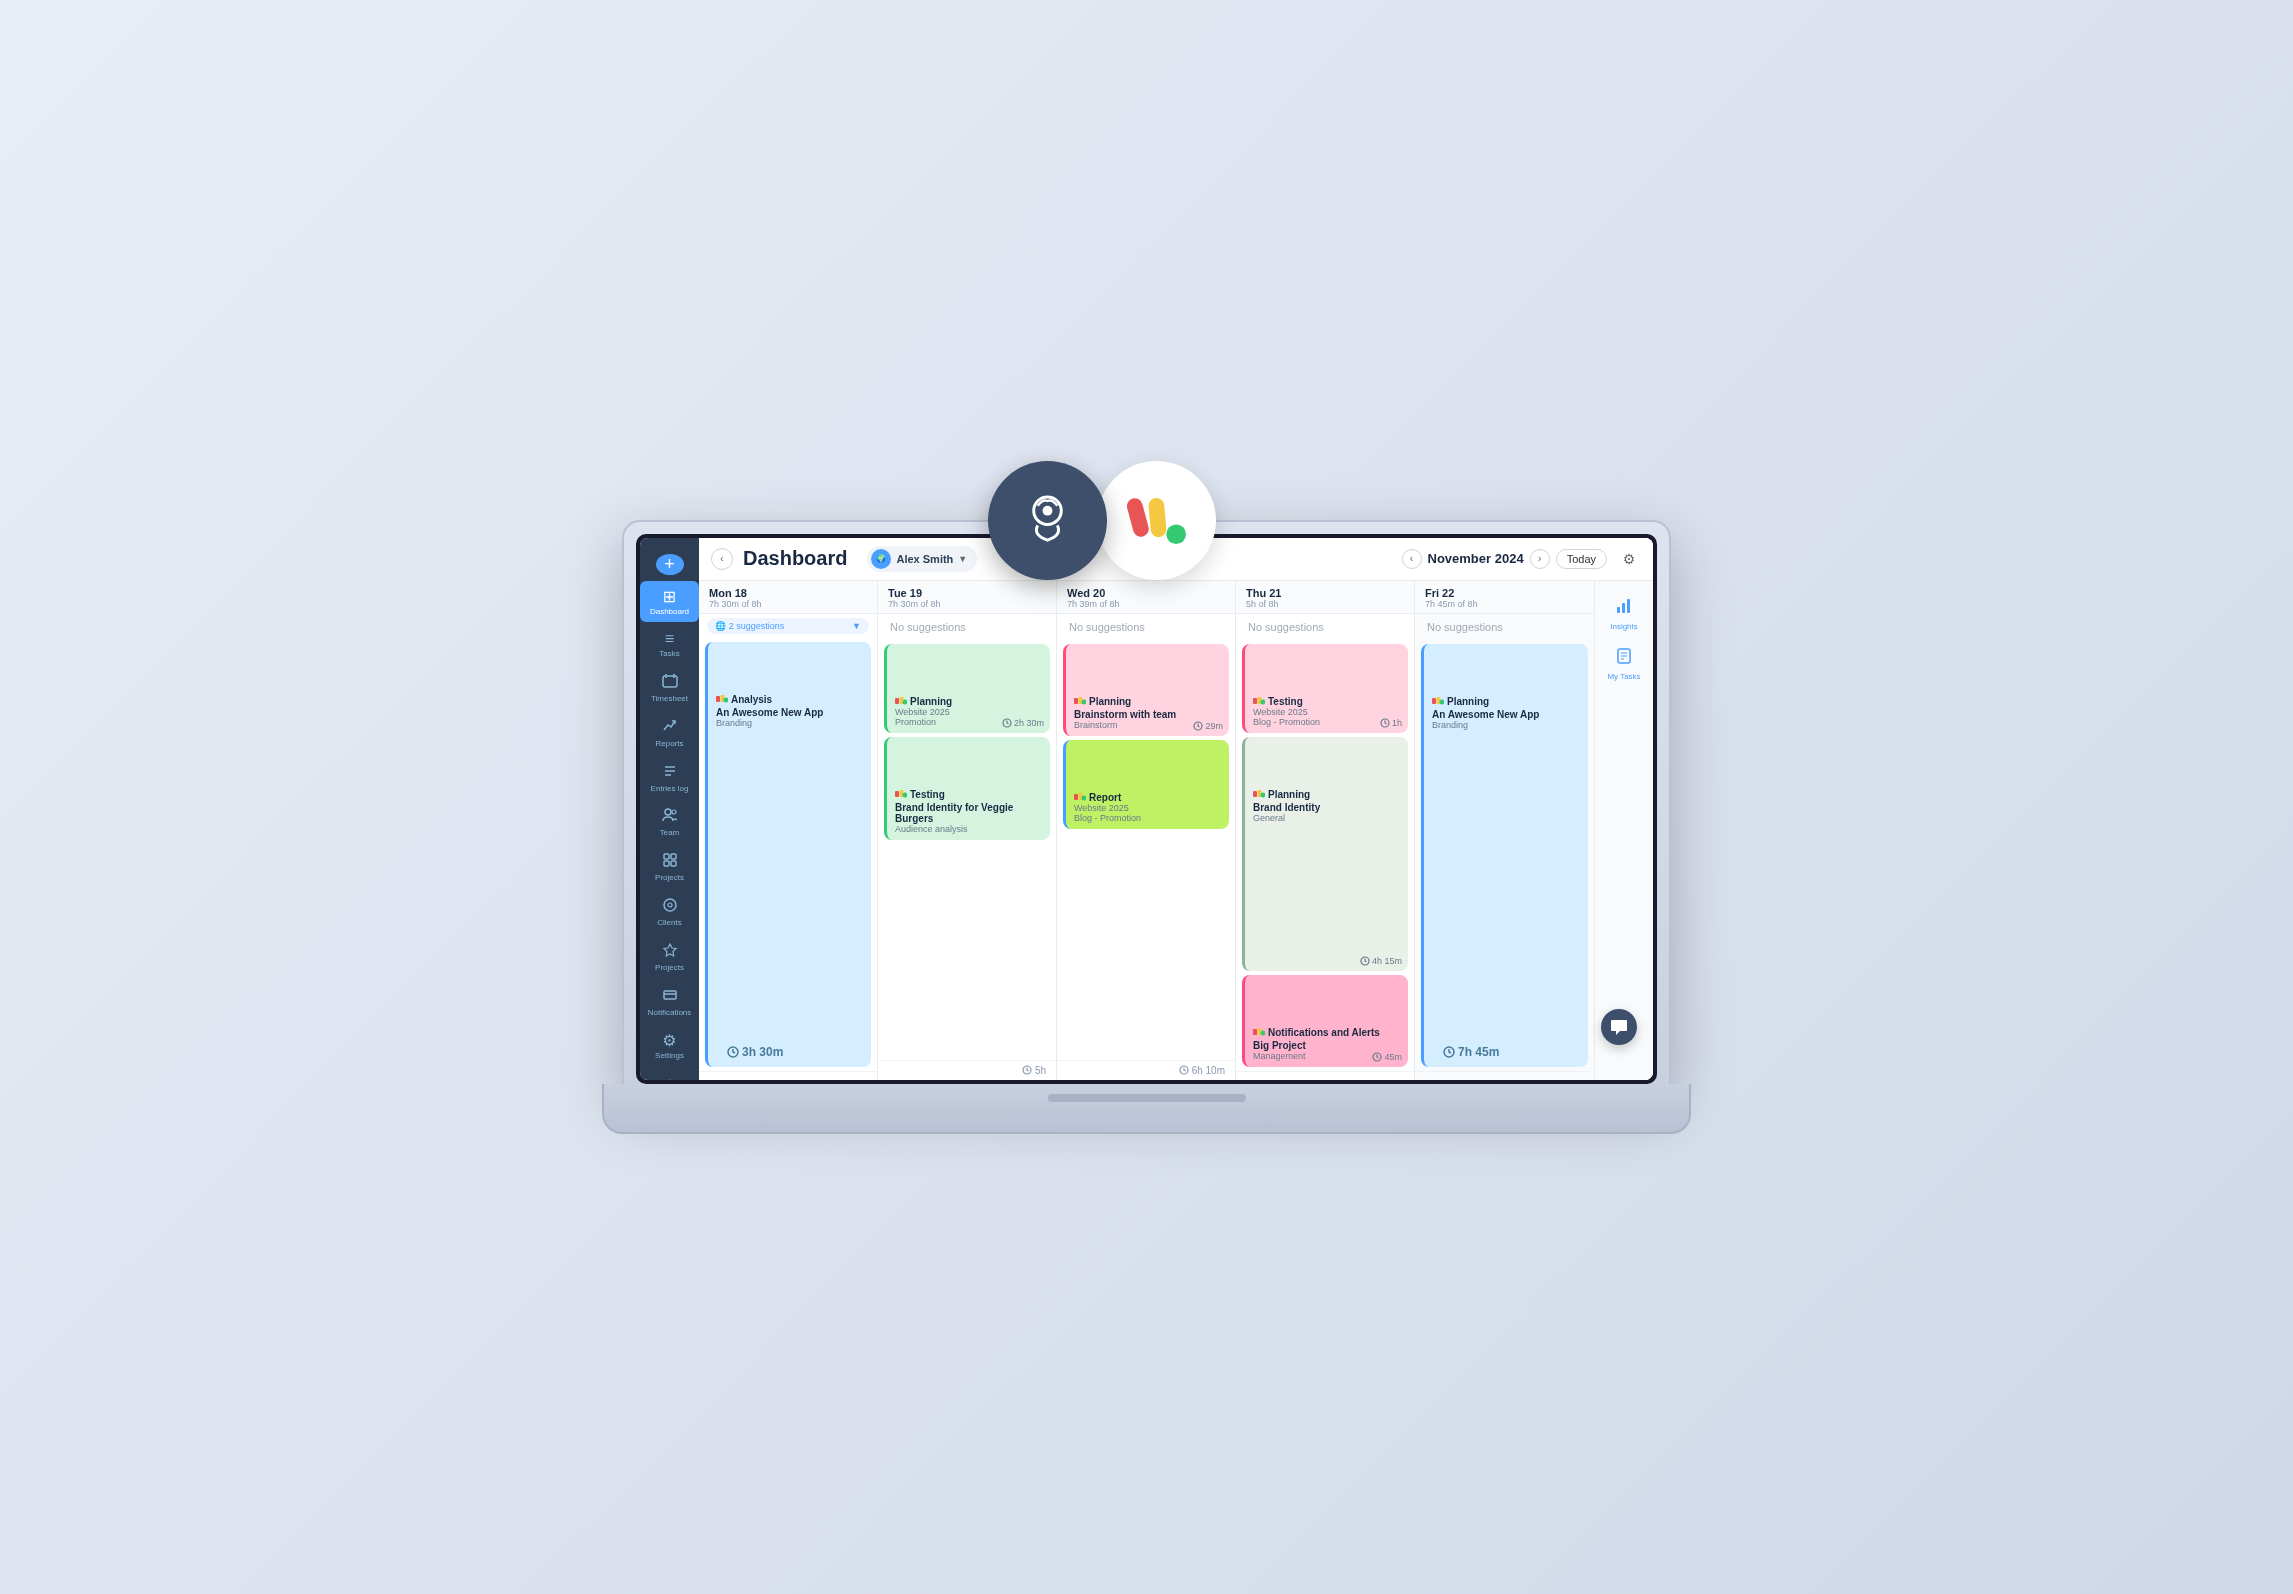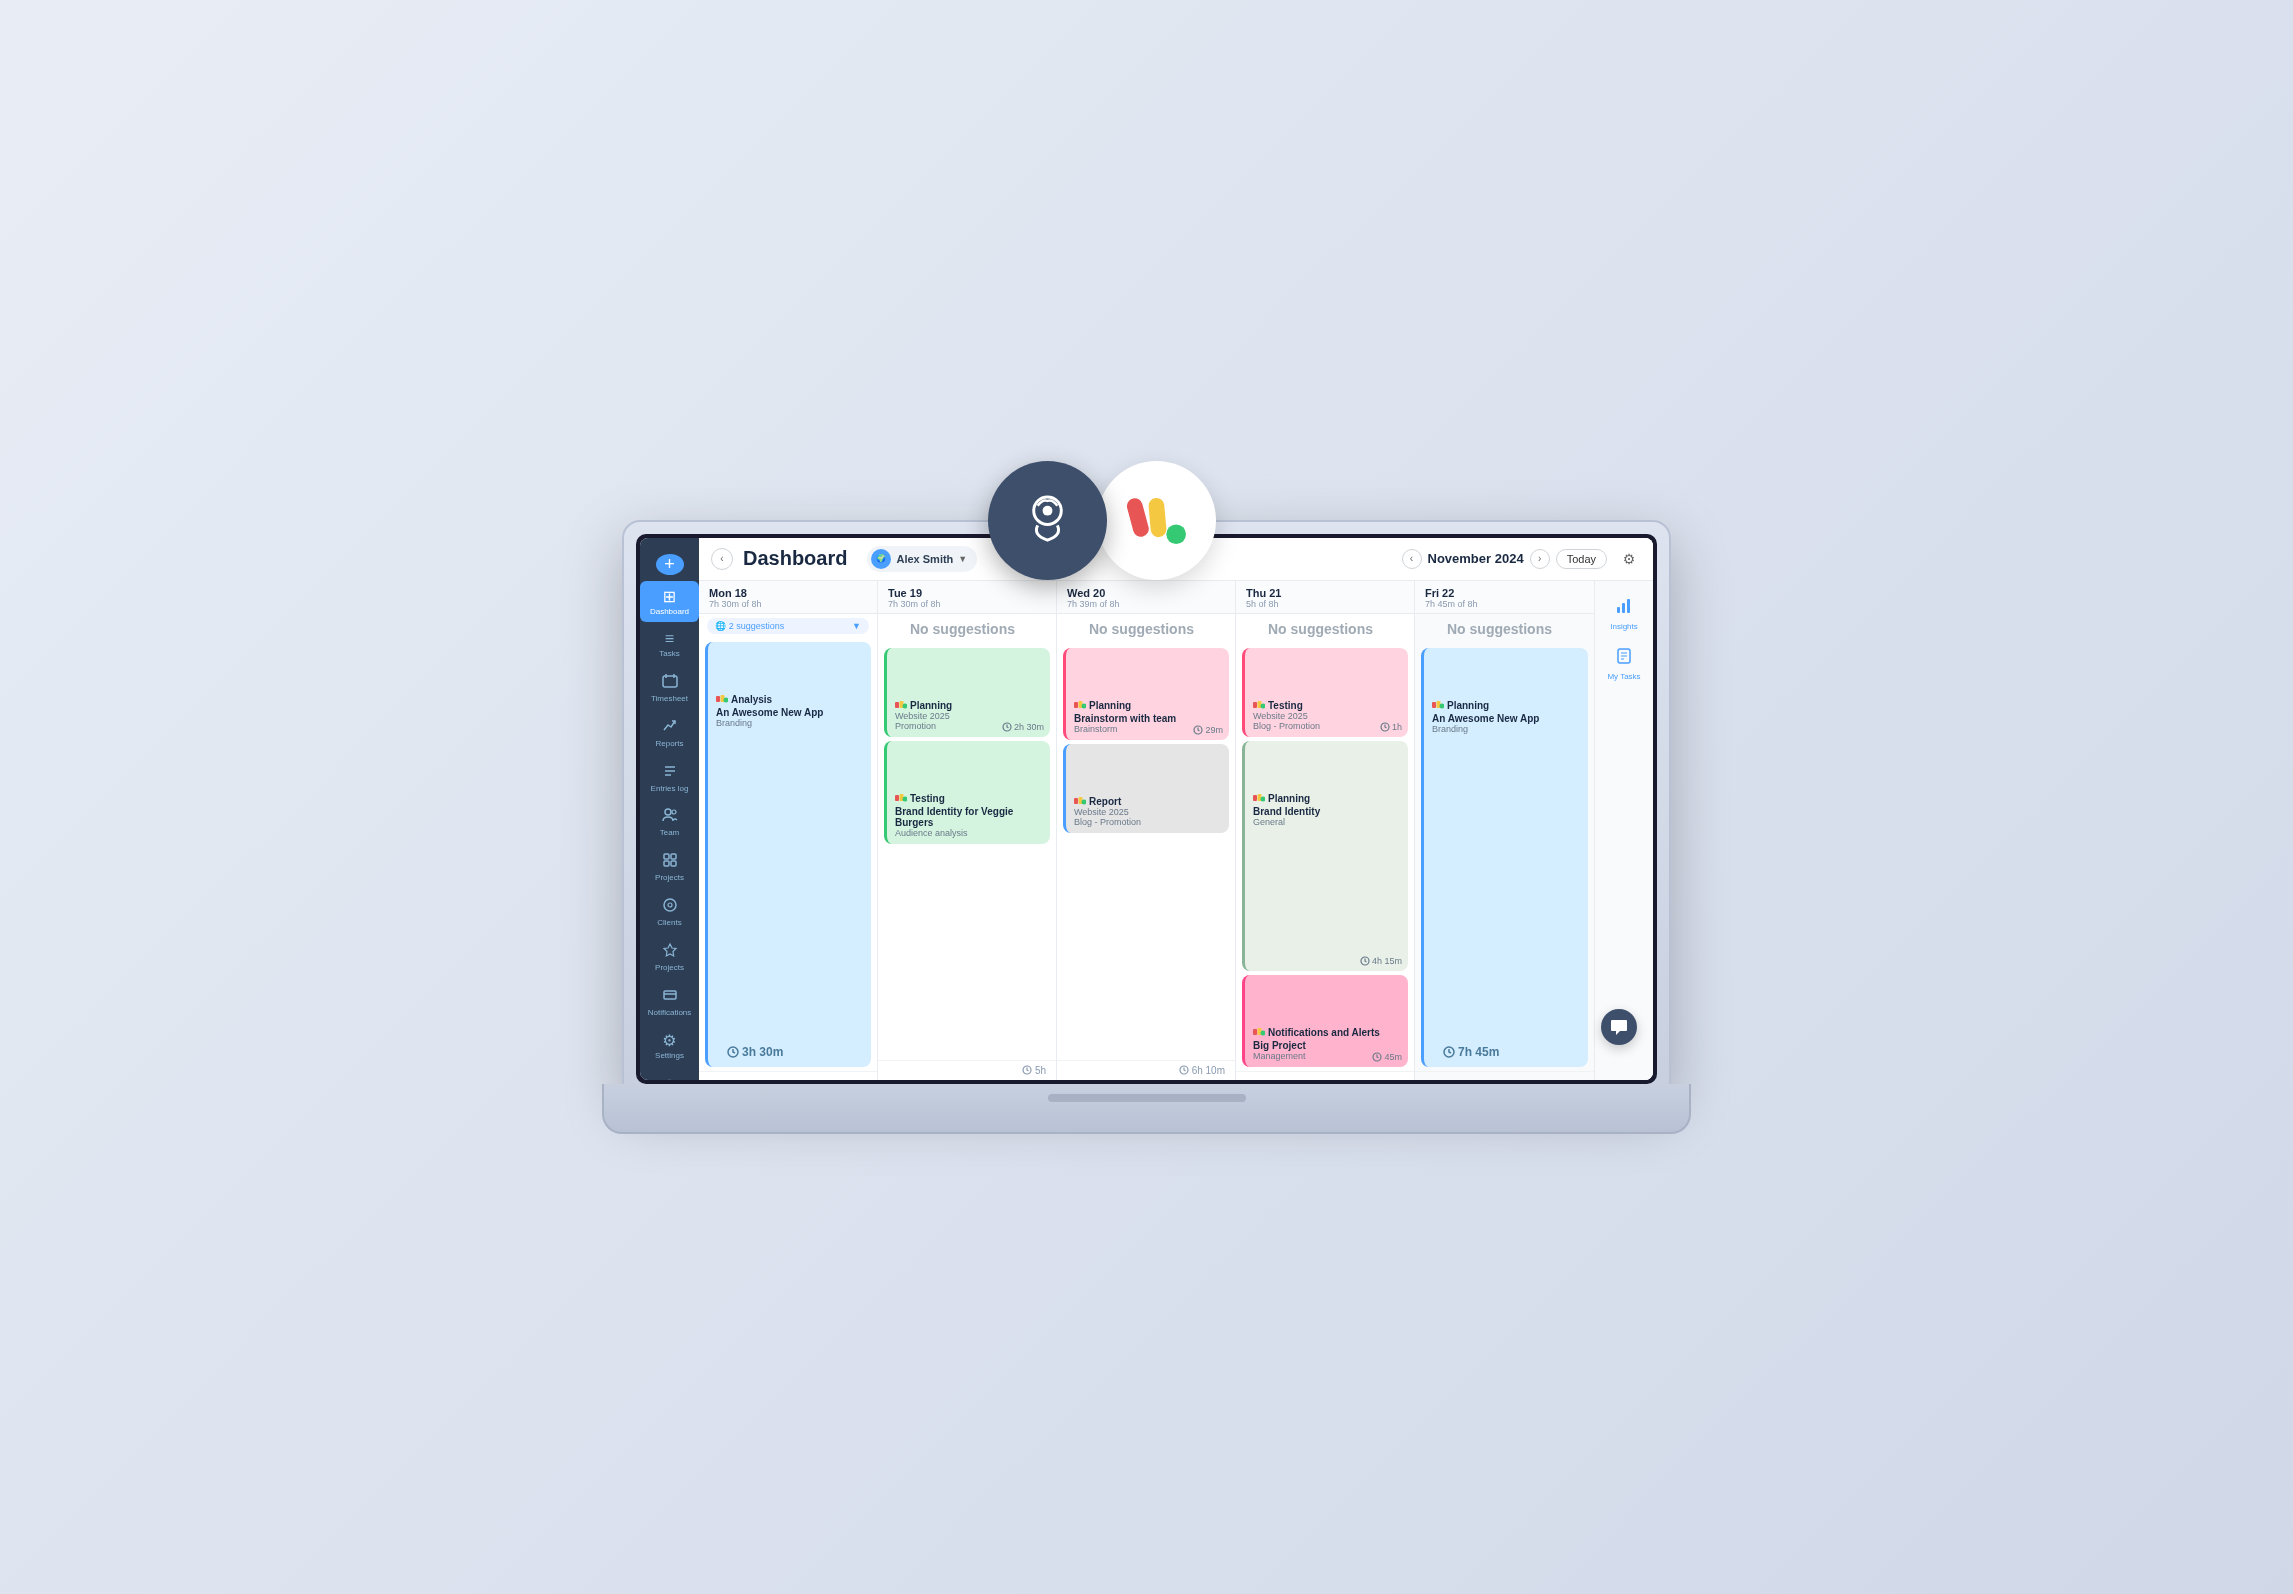--- a/index.html
+++ b/index.html
@@ -345,25 +345,24 @@
       border-radius: 10px;
       background: #eef4ff;
       font-size: 9px;
       color: #4a9eff;
       display: flex;
       align-items: center;
       gap: 4px;
       cursor: pointer;
     }
     .no-suggestion {
-      margin: 4px 24px;
+      margin: 4px 4px;
       padding: 3px 8px;
-      font-size: 14px;
+      font-size: 11px;
       color: #a0aab4;
-      font-weight: bold;
     }
     .day-entries {
       flex: 1;
       padding: 4px 6px;
       display: flex;
       flex-direction: column;
       gap: 4px;
       overflow: hidden;
     }
     .day-total {
@@ -375,21 +374,21 @@
     }
 
     
     .entry-card {
       border-radius: 8px;
       padding: 6px 8px;
       font-size: 10px;
       position: relative;
       flex-shrink: 0;
     }
-    .entry-card.blue { background: #e5e5e5; border-left: 3px solid #4a9eff; }
+    .entry-card.blue { background: #bef264; border-left: 3px solid #4a9eff; }
     .entry-card.green { background: #d4f4e0; border-left: 3px solid #34c972; }
     .entry-card.pink { background: #ffd4e0; border-left: 3px solid #ff4a7a; }
     .entry-card.gray { background: #e8f0e8; border-left: 3px solid #8ab498; }
     .entry-card.hotpink { background: #ffb3cc; border-left: 3px solid #ff4488; }
 
     .entry-project {
       font-weight: 700;
       color: #1a2942;
       font-size: 10px;
       display: flex;

